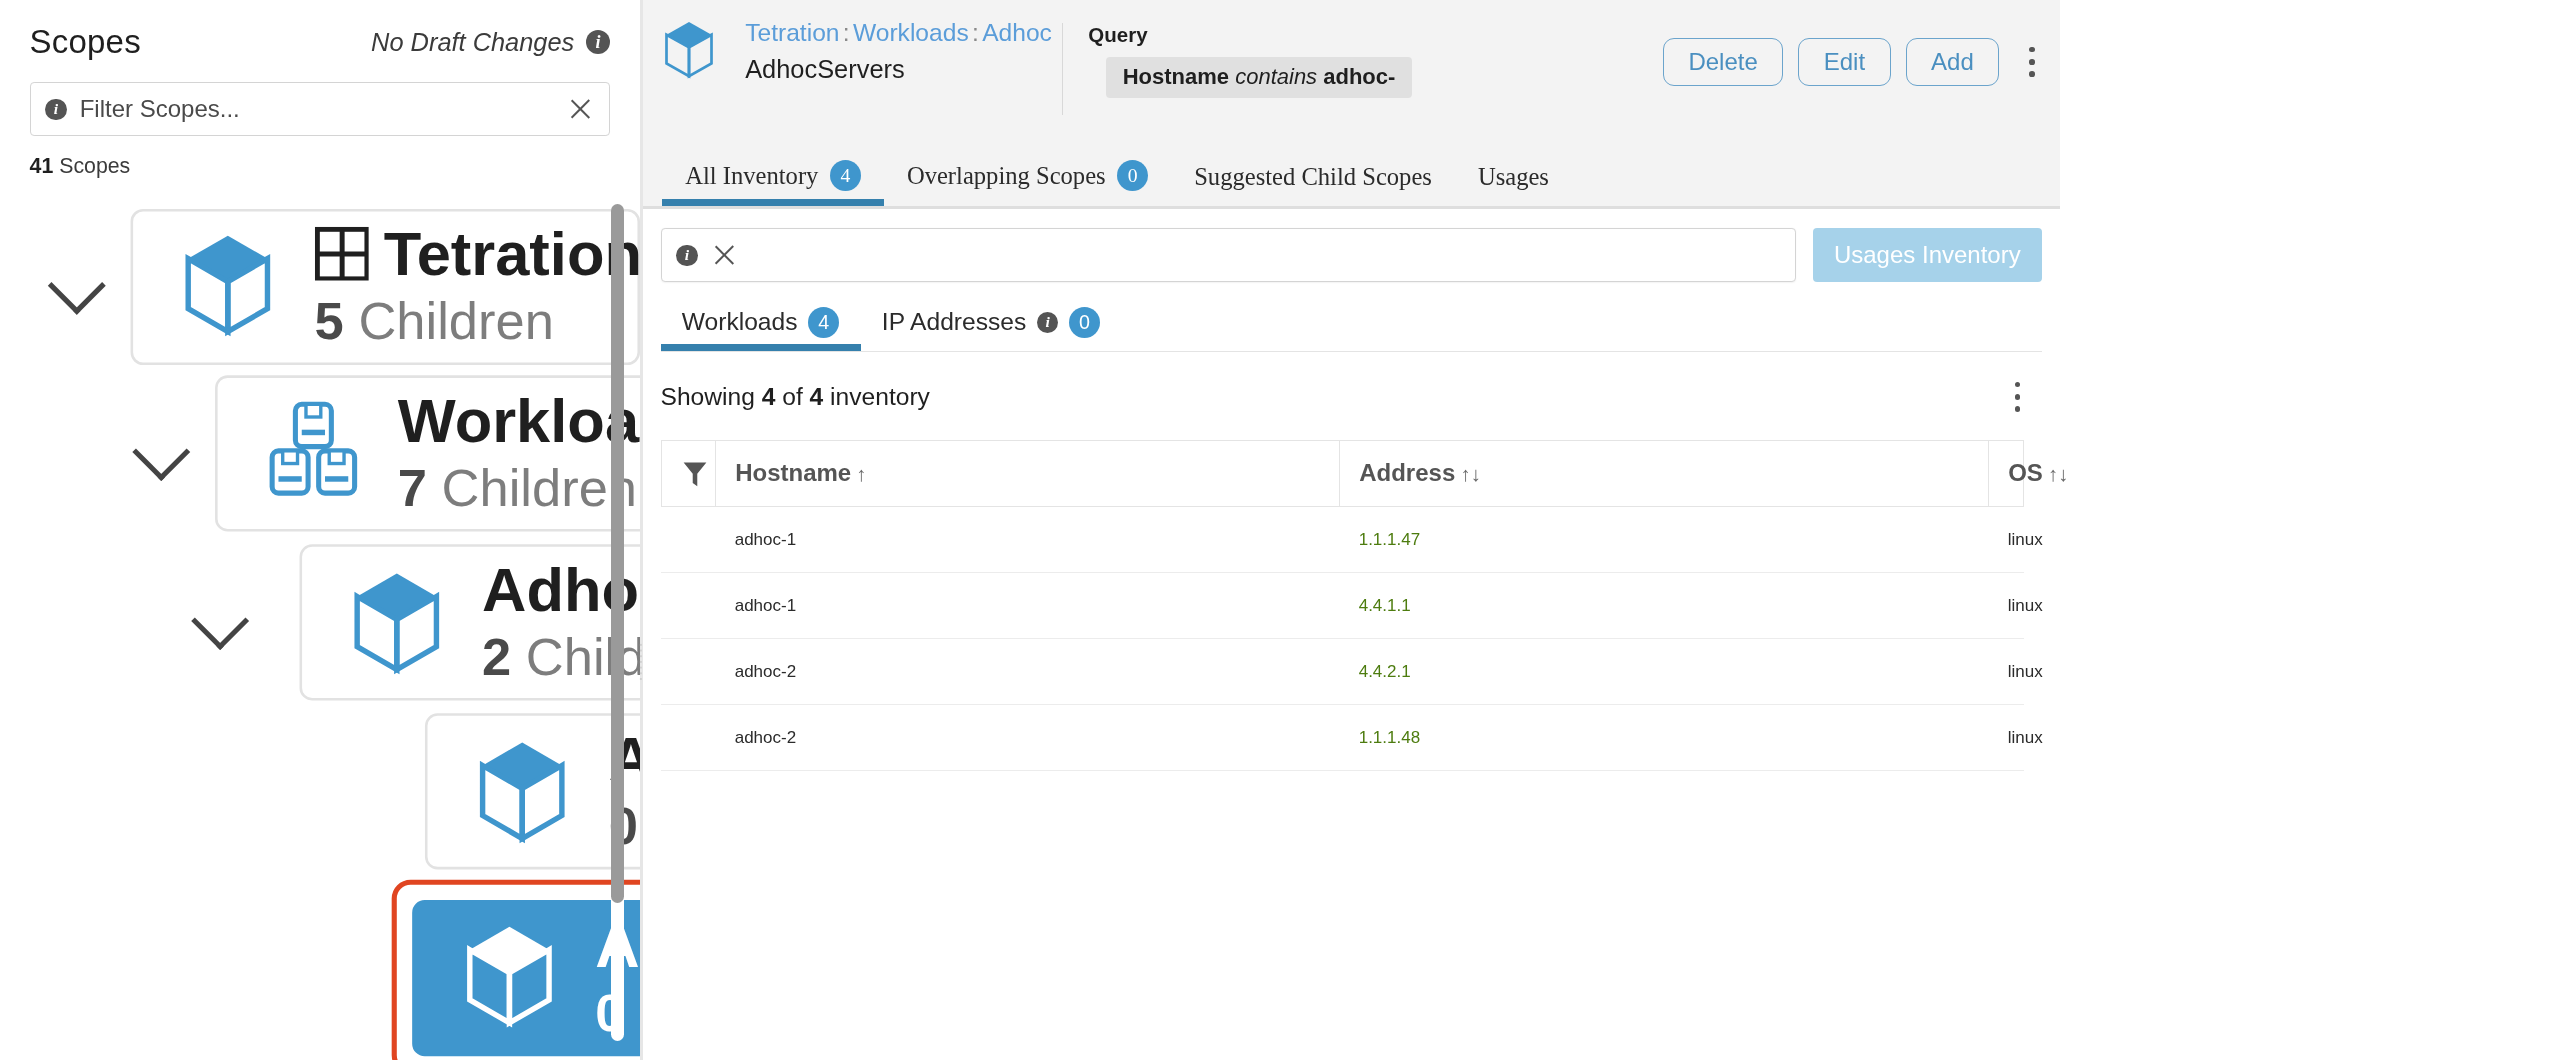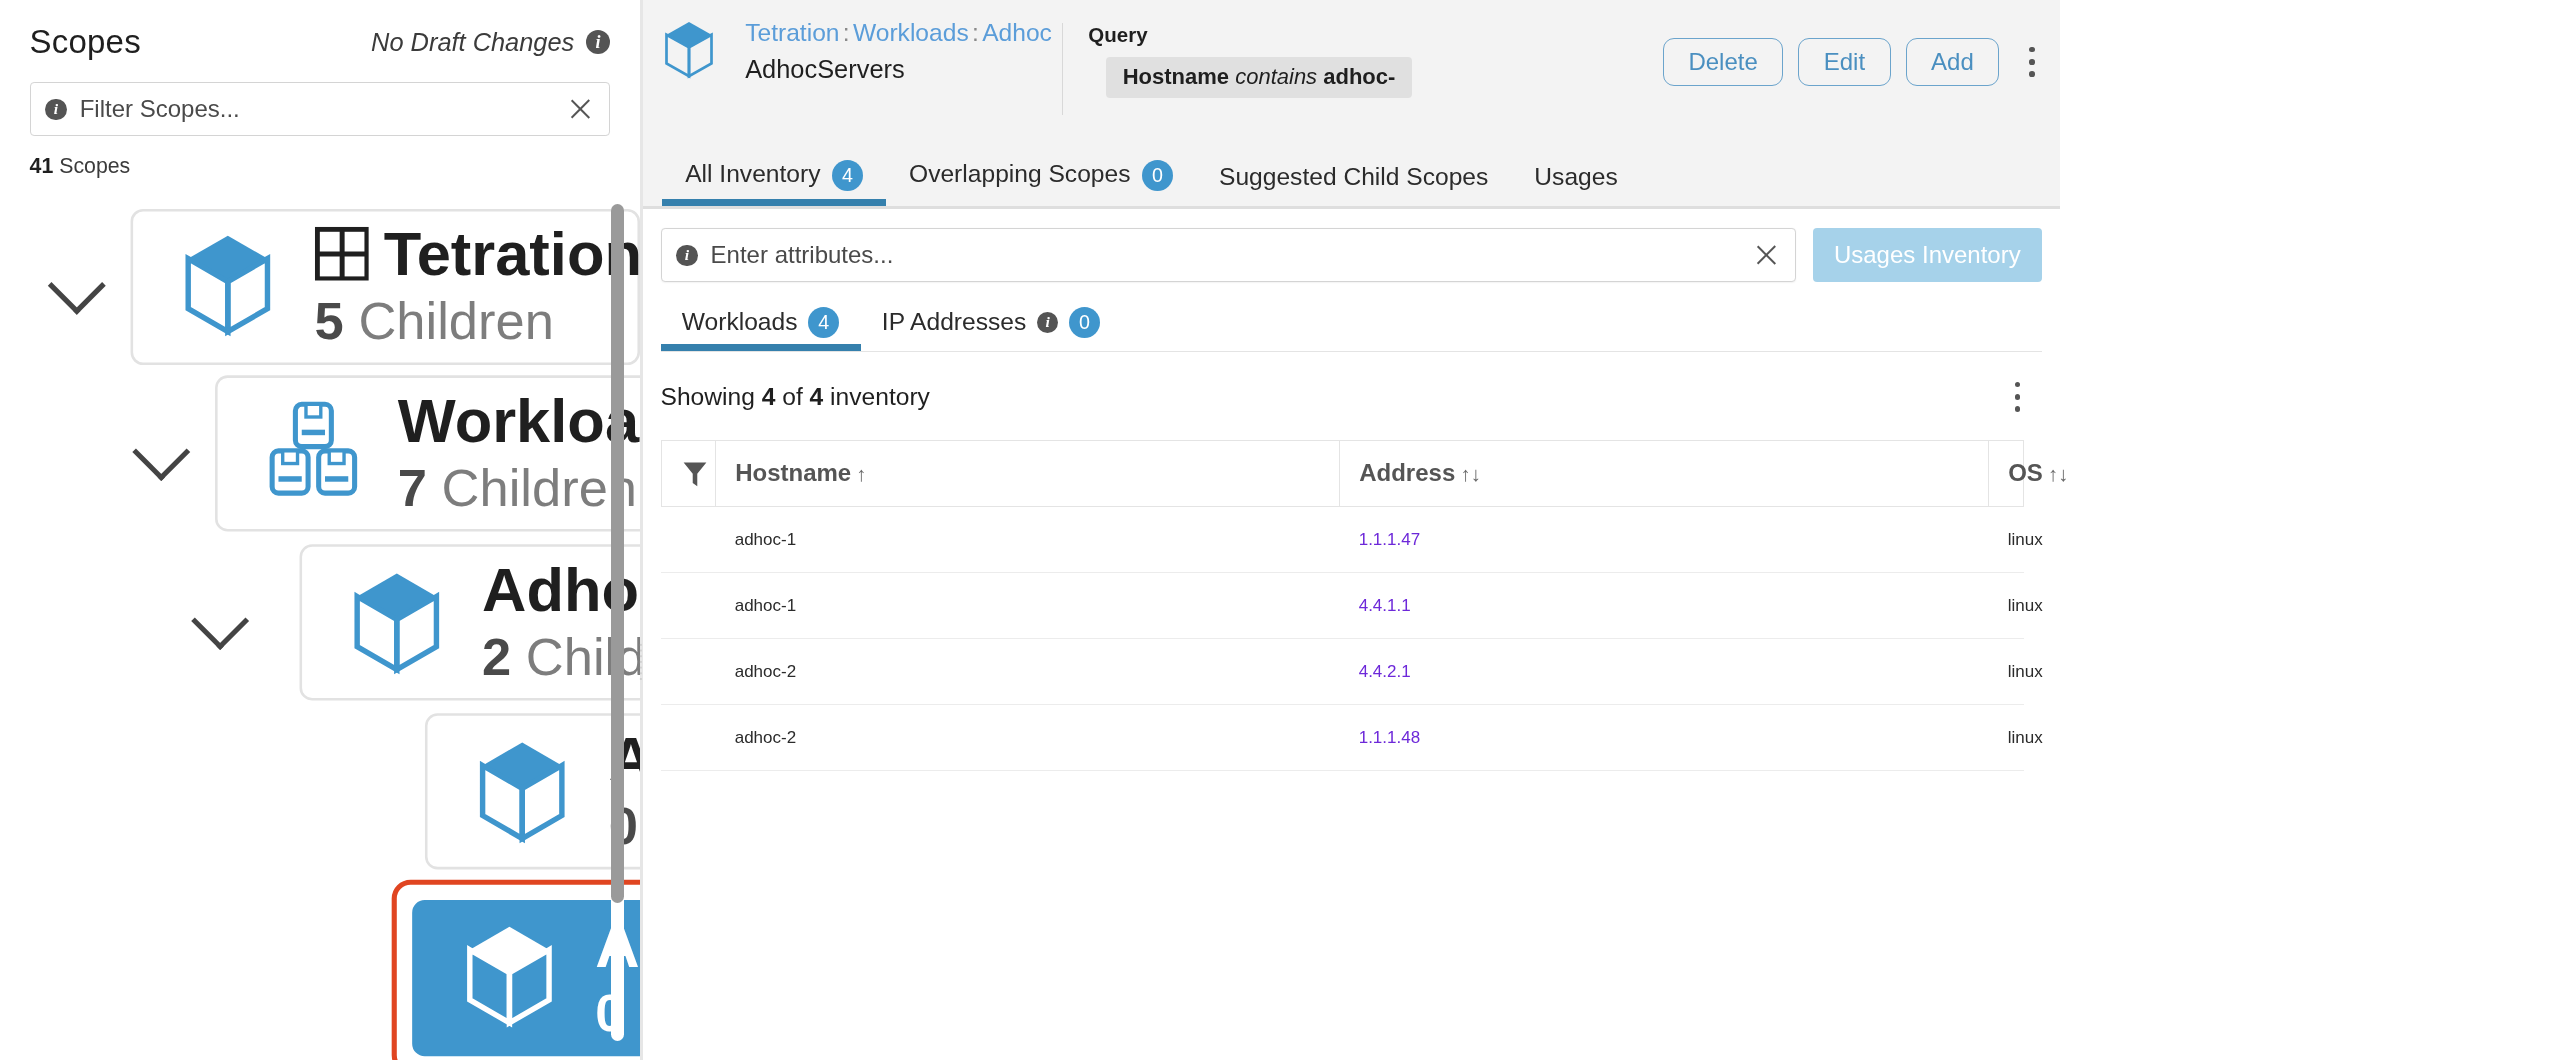--- a/index.html
+++ b/index.html
@@ -130,22 +130,22 @@
     border: 0.8px solid #6ba4cc; border-radius: 11px; background: transparent;
     color: #4a8fc0; font-size: 24px; padding: 9px 24.6px; cursor: pointer;
     font-family: "Liberation Sans", sans-serif;
   }
   .kebab { width: 13px; height: 43px; display: flex; flex-direction: column; justify-content: center; gap: 6.6px; align-items: center; cursor: pointer; margin-left: 11.5px;}
   .kebab span { width: 5.7px; height: 5.7px; border-radius: 50%; background: #555; display: block; }
 
   
   .tabs { display: flex; align-items: flex-end; gap: 0; padding-left: 19.7px; height: 66px; }
   .tab {
-    display: flex; align-items: flex-start; gap: 11.5px; padding: 0 23px 14.8px 23px;
-    font-size: 24.6px; color: #2b2b2b; cursor: pointer; position: relative;
+    display: flex; align-items: center; gap: 11.5px; padding: 0 23px 14.8px 23px;
+    font-size: 24.6px; color: #2b2b2b; cursor: pointer; position: relative; font-family: Liberation Serif, serif;
   }
   .tab.active::after {
     content: ""; position: absolute; left: 0; right: 0; bottom: 0; height: 7.4px; background: #3580ad;
   }
   .badge {
     background: #3f96cd; color: #fff; border-radius: 50%;
     min-width: 31px; height: 31px; display: inline-flex; align-items: center;
     justify-content: center; font-size: 19.7px; padding: 0 6.6px;
   }
   .tabs-rule { height: 2.5px; background: #dedede; margin-left: 0; }
@@ -185,21 +185,21 @@
 
   table.inv { border-collapse: collapse; margin: 21.3px 18px 0 18px; width: calc(100% - 54px); table-layout: fixed; }
   table.inv th {
     border: 0.8px solid #e4e4e4; background: #fff; text-align: left;
     font-size: 24px; color: #555; font-weight: bold; padding: 18px 19.7px; height: 64px;
   }
   table.inv td {
     border-top: 0.8px solid #ececec; border-bottom: 0.8px solid #ececec;
     font-size: 17px; color: #2b2b2b; padding: 18px 19.7px; height: 66px;
   }
-  table.inv td.ipcell a { color: #6d28d9; text-decoration: none; cursor: pointer; }
+  table.inv td.ipcell a { color: #4d7c0f; text-decoration: none; cursor: pointer; }
   .col-filter { width: 54px; }
   .col-host { width: 624px; }
   .col-addr { width: 649px; }
   .funnel {
     width: 28px; height: 29.6px; display: block; margin: 0 auto;
   }
   .sortarrow { color: #6a6a6a; font-size: 20.5px; margin-left: 4.9px; }
 </style>
 </head>
 <body>
@@ -377,21 +377,20 @@
           <span>Usages</span>
         </div>
       </div>
     <div class="tabs-rule"></div>
 
     <div class="content">
 
       <div class="searchrow">
         <div class="searchbox">
           <span class="info-dot sm">i</span>
-          <input type="text" placeholder="Enter attributes..." style="">
           <span class="x-btn"></span>
         </div>
         <button class="search-btn">Usages Inventory</button>
       </div>
 
       <div class="subtabs" id="subtabs">
           <div class="subtab active">
             <span>Workloads</span>
             <span class="badge">4</span>
           </div>

